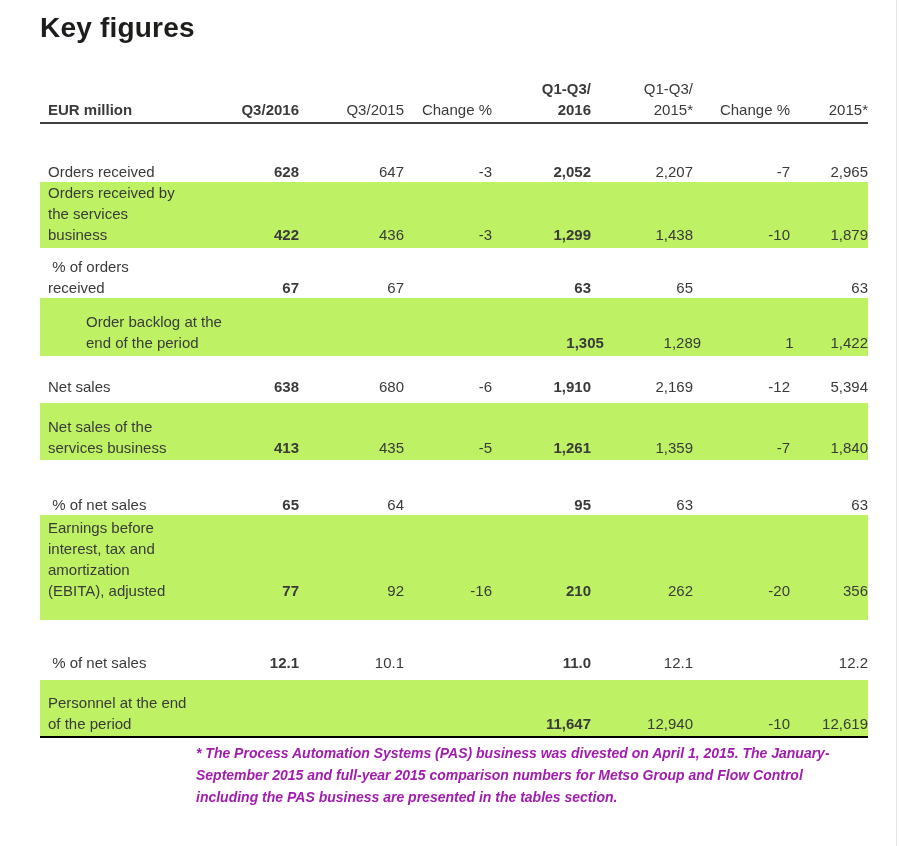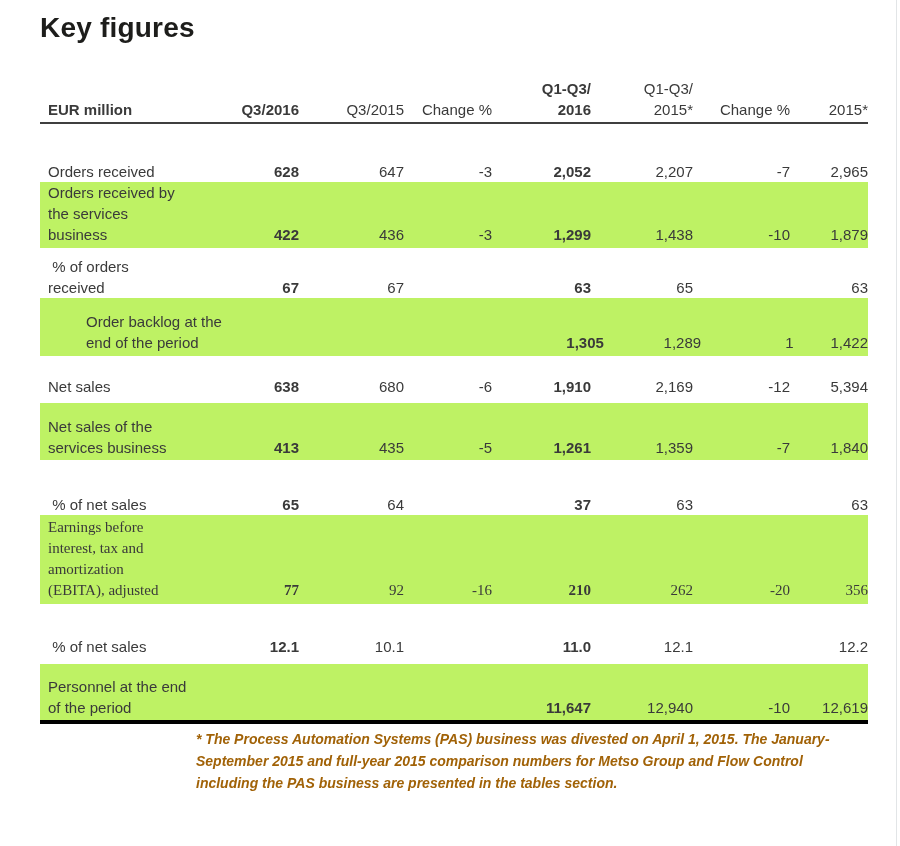--- a/index.html
+++ b/index.html
@@ -23,25 +23,25 @@
   .thead > :nth-child(2),.thead > :nth-child(5),
   .trow > :nth-child(2),.trow > :nth-child(5){font-weight:700;}
   
   .r0{margin-top:37px;}
   .r1{padding-bottom:3px;}
   .r2{margin-top:8px;}
   .r3{padding-top:13px;padding-bottom:3px;padding-left:38px;}
   .r4{margin-top:20px;}
   .r5{margin-top:6px;padding-top:13px;padding-bottom:2px;align-items:flex-end;}
   .r6{margin-top:34px;}
-  .r7{padding-top:2px;padding-bottom:3px;font-family:Liberation Serif, serif;}
+  .r7{padding-top:2px;padding-bottom:19px;}
   .r8{margin-top:32px;}
-  .r9{margin-top:7px;padding-top:12px;padding-bottom:2px;border-bottom:4px solid #000000;}
+  .r9{margin-top:7px;padding-top:12px;padding-bottom:2px;border-bottom:2px solid #000000;}
   .footnote{margin-left:156px;margin-top:4px;width:700px;font-size:14px;line-height:22px;
-    font-weight:700;font-style:italic;white-space:pre-line;color:#a16207;}
+    font-weight:700;font-style:italic;white-space:pre-line;color:#a21caf;}
 </style>
 </head>
 <body>
 
 <div class="page-edge"></div>
 
 <div class="title">Key figures</div>
 
 <div class="tablewrap">
   <div class="thead">
@@ -121,21 +121,21 @@
         <div class="num">1,261</div>
         <div class="num">1,359</div>
         <div class="num">-7</div>
         <div class="num">1,840</div>
       </div>
       <div class="trow r6">
         <div class="lbl">&nbsp;% of net sales</div>
         <div class="num">65</div>
         <div class="num">64</div>
         <div class="num"></div>
-        <div class="num">37</div>
+        <div class="num">95</div>
         <div class="num">63</div>
         <div class="num"></div>
         <div class="num">63</div>
       </div>
       <div class="trow r7 shaded">
         <div class="lbl">Earnings before
 interest, tax and
 amortization
 (EBITA), adjusted</div>
         <div class="num">77</div>

